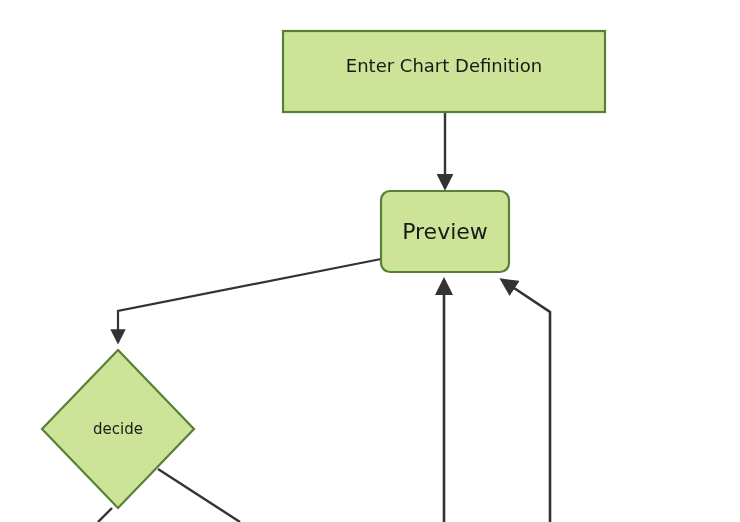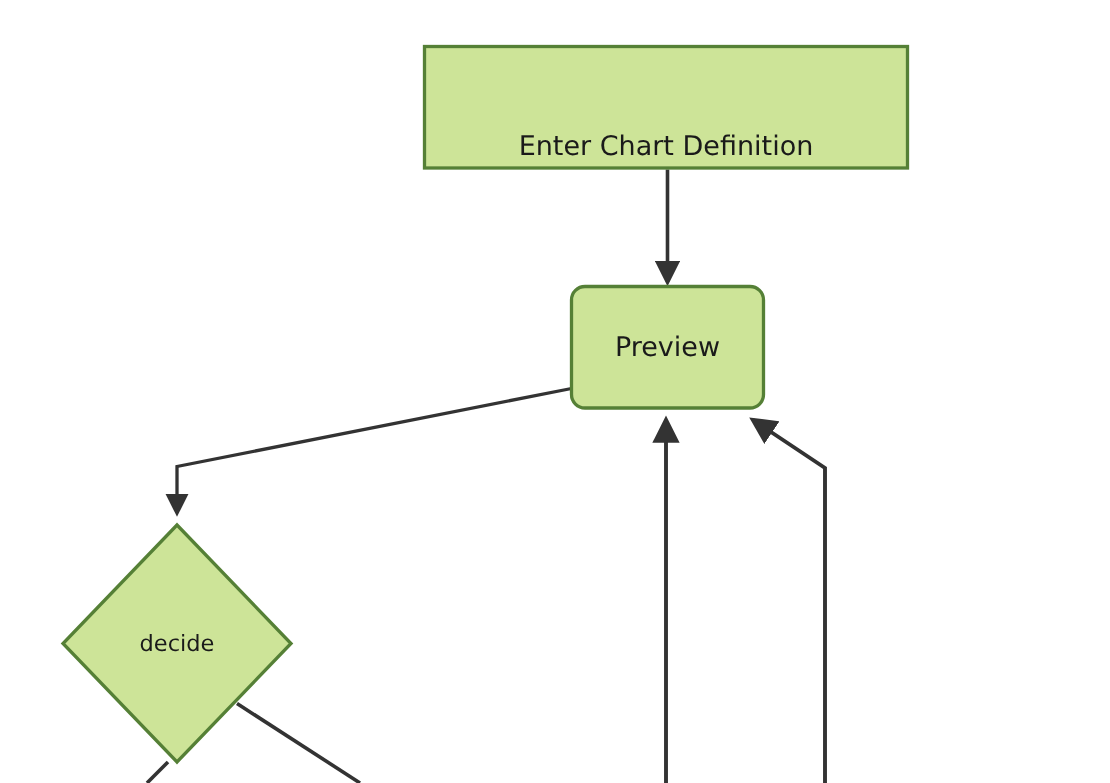--- a/index.html
+++ b/index.html
@@ -33,28 +33,27 @@
     color: #1a1a1a;
     white-space: nowrap;
     pointer-events: none;
   }
   #label-enter-chart-definition {
     left: 283px;
     top: 31px;
     width: 322px;
     height: 68px;
     font-size: 18px;
-    margin-top: 32px;
   }
   #label-preview {
     left: 381px;
     top: 191px;
     width: 128px;
     height: 81px;
-    font-size: 18px;
+    font-size: 22px;
   }
   #label-decide {
     left: 42px;
     top: 389px;
     width: 152px;
     height: 80px;
     font-size: 15px;
   }
 </style>
 </head>

